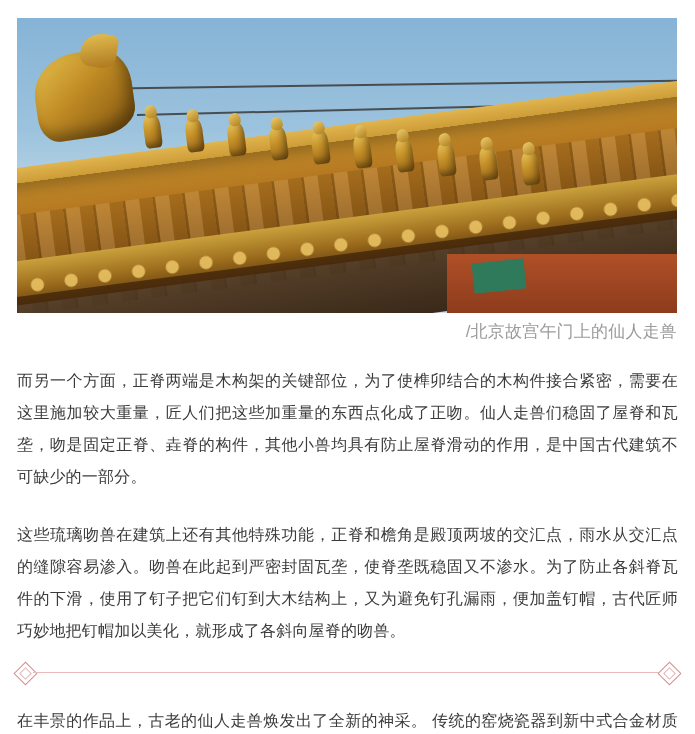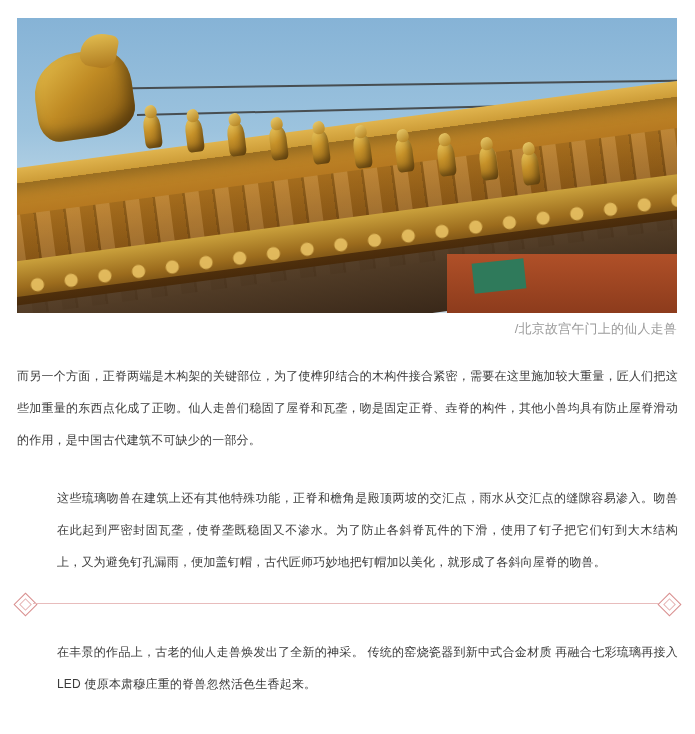--- a/index.html
+++ b/index.html
@@ -149,40 +149,40 @@
     box-shadow: inset -3px -4px 6px rgba(0,0,0,.35);
   }
   .beast:before {
     content: "";
     position: absolute; left: 3px; top: -9px; width: 12px; height: 13px;
     background: linear-gradient(150deg,#edd070,#b07d1d);
     border-radius: 50% 50% 40% 40%;
   }
   .figcaption {
     margin-top: 7px;
-    font-size: 13px;
+    font-size: 17px;
     color: #9b9b9b;
     text-align: right;
     letter-spacing: .2px;
   }
 
   
   .content {
     margin: 22px 17px 0 17px;
     width: 661px;
   }
   p.body {
     margin: 0 0 26px 0;
-    font-size: 12px;
+    font-size: 16px;
     line-height: 32px;
     color: #3b3b3b;
     text-align: justify;
     letter-spacing: .2px;
   }
-  p.body:last-child { margin-bottom: 0; margin-left: 40px; }
+  p.body:last-child { margin-bottom: 0; }
 
   
   .divider {
     position: relative;
     margin: 14px 17px 20px 17px;
     width: 661px;
     height: 22px;
   }
   .divider .line {
     position: absolute;

